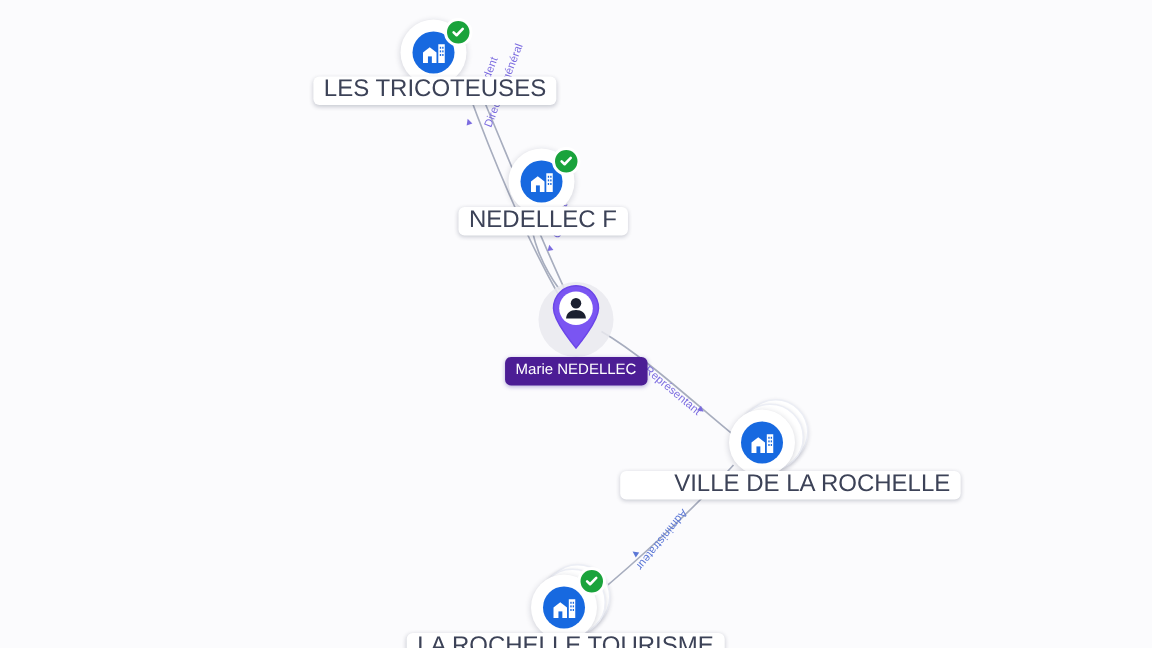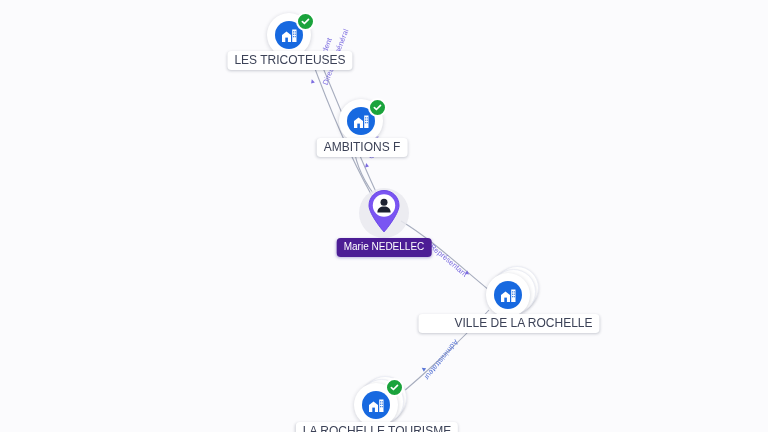--- a/index.html
+++ b/index.html
@@ -120,21 +120,21 @@
     height: 44px;
   }
   .pin svg { display:block; }
 
   
   .chip {
     position: absolute;
     transform: translateX(-50%);
     padding: 3px 7px 4px 7px;
     border-radius: 4px;
-    font-size: 12px;
+    font-size: 16px;
     line-height: 12px;
     white-space: nowrap;
     font-family: "Liberation Sans", sans-serif;
   }
   .chip.org {
     background: #ffffff;
     color: #3c4257;
     box-shadow: 0 1px 3px rgba(25,30,60,0.22);
   }
   .chip.person {
@@ -227,21 +227,21 @@
           </svg>
         </div>
       </div>
       <div class="badge-check">
         <svg width="9" height="9" viewBox="0 0 9 9">
           <path d="M1.4 4.6 L3.4 6.5 L7.5 2.3" stroke="#ffffff" stroke-width="1.7" fill="none" stroke-linecap="round" stroke-linejoin="round"></path>
         </svg>
       </div>
     </div>
   </div>
-  <div class="chip org" style="left:362px; top:138px;">AMBITIONS F</div>
+  <div class="chip org" style="left:362px; top:138px;">NEDELLEC F</div>
 
   <div class="node" style="left:384px; top:213px;">
     <div class="pin-wrap">
       <div class="pin-halo"></div>
       <div class="pin">
         <svg width="34" height="44" viewBox="0 0 34 44">
           <path d="M17 43 C17 43 32 25.5 32 16.5 C32 8 25.3 1.5 17 1.5
                    C8.7 1.5 2 8 2 16.5 C2 25.5 17 43 17 43 Z" fill="#7a55f2" stroke="#6b46e8" stroke-width="1"></path>
           <circle cx="17" cy="16.5" r="11.2" fill="#ffffff"></circle>
           <circle cx="17" cy="13.2" r="3.5" fill="#1b2030"></circle>
@@ -267,21 +267,21 @@
             <rect x="12.2" y="5.6" width="0.9" height="1.3" fill="#1769e0"></rect>
             <rect x="13.8" y="5.6" width="0.9" height="1.3" fill="#1769e0"></rect>
             <rect x="12.2" y="8.0" width="0.9" height="1.3" fill="#1769e0"></rect>
             <rect x="13.8" y="8.0" width="0.9" height="1.3" fill="#1769e0"></rect>
             <rect x="4.3" y="9.6" width="2.6" height="4.4" fill="#1769e0"></rect>
           </svg>
         </div>
       </div>
     </div>
   </div>
-  <div class="chip org" style="left:509px; top:314px;padding-left:36px;">VILLE DE LA ROCHELLE</div>
+  <div class="chip org" style="left:527px; top:314px;padding-left:36px;">VILLE DE LA ROCHELLE</div>
 
   <div class="node" style="left:377px; top:406px;">
     <div class="org-wrap">
       <div class="org-stack" style="width:42px; height:42px; left:9px; top:-7px;"></div>
       <div class="org-stack" style="width:43px; height:43px; left:5px; top:-4px;"></div>
       <div class="org-disc">
         <div class="org-glyph">
           <svg width="17" height="15" viewBox="0 0 17 15">
             <path d="M1 14 L1 7 L5.5 3.5 L10 7 L10 14 Z" fill="#ffffff"></path>
             <rect x="11.2" y="1.5" width="4.3" height="12.5" fill="#ffffff"></rect>

